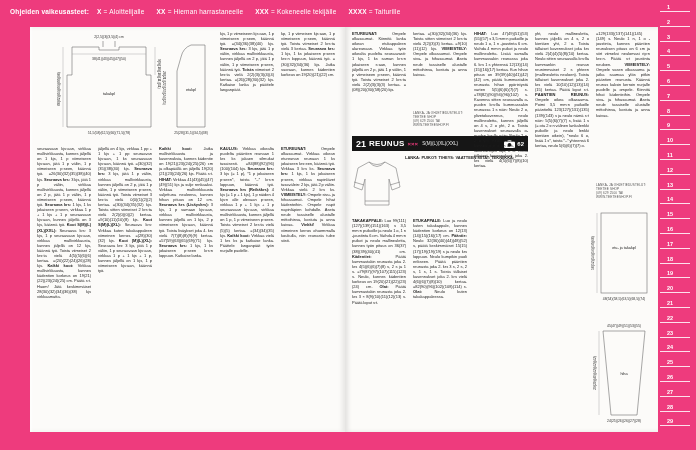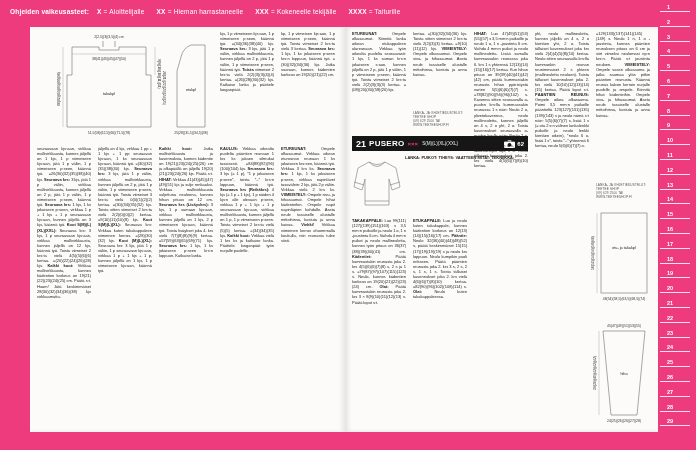--- a/index.html
+++ b/index.html
@@ -95,21 +95,21 @@
 
     <div class="col" style="left:7px;top:4px;height:100px;"><span class="b">ETUREUNAT: </span><span>Ompele olkasaumat. Kiinnitä lanka oikean etukappaleen alareunaan. Virkkaa työn oikealta puolelta seuraavasti: 1 kjs, 1 ks saman krs:n jokaiseen s:aan, kunnes jäljellä on 2 p, jätä 1 p väliin, 1 p viimeiseen p:seen, käännä työ. Toista viimeiset 2 krs:ta vielä 2(2)(3)(3)(3) kertaa. =(08)(20)(30)(58)(20) kjs. </span></div>
     <div class="col" style="left:68px;top:4px;height:76px;"><span>kertaa. =(30)(32)(34)(36) kjs. Toista sitten viimeiset 2 krs:ta vielä 2(2)(3)(3) kertaa. =9(10)(11)(12) kjs. </span><span class="b">VIIMEISTELY: </span><span>Ompele olkasaumat. Ompele sivu- ja hihasaumat. Aseta neule tasaiselle alustalle mittoihinsa, kostuta ja anna kuivua. </span></div>
     <div class="contact" style="left:68px;top:84px;">
       <div>LANKA- JA OHJETIEDUSTELUT: TEETEE SHOP</div>
       <div>(09) 629 2500 TAI WWW.TEETEESHOP.FI</div>
     </div>
 
     <div class="pbar">
       <span class="num">21</span>
-      <span class="ttl">PUSERO</span>
+      <span class="ttl">REUNUS</span>
       <span class="dif">×××</span>
       <span class="siz">S(M)(L)(XL)(XXL)</span>
       <span class="ref">
         <svg width="11" height="8" viewBox="0 0 11 8">
           <rect x="0" y="1.6" width="11" height="6.4" rx="1" fill="#ffffff"></rect>
           <rect x="3.6" y="0" width="3.8" height="2" rx=".5" fill="#ffffff"></rect>
           <circle cx="5.5" cy="4.8" r="1.9" fill="#161616"></circle>
         </svg>
         <span>62</span>
       </span>

